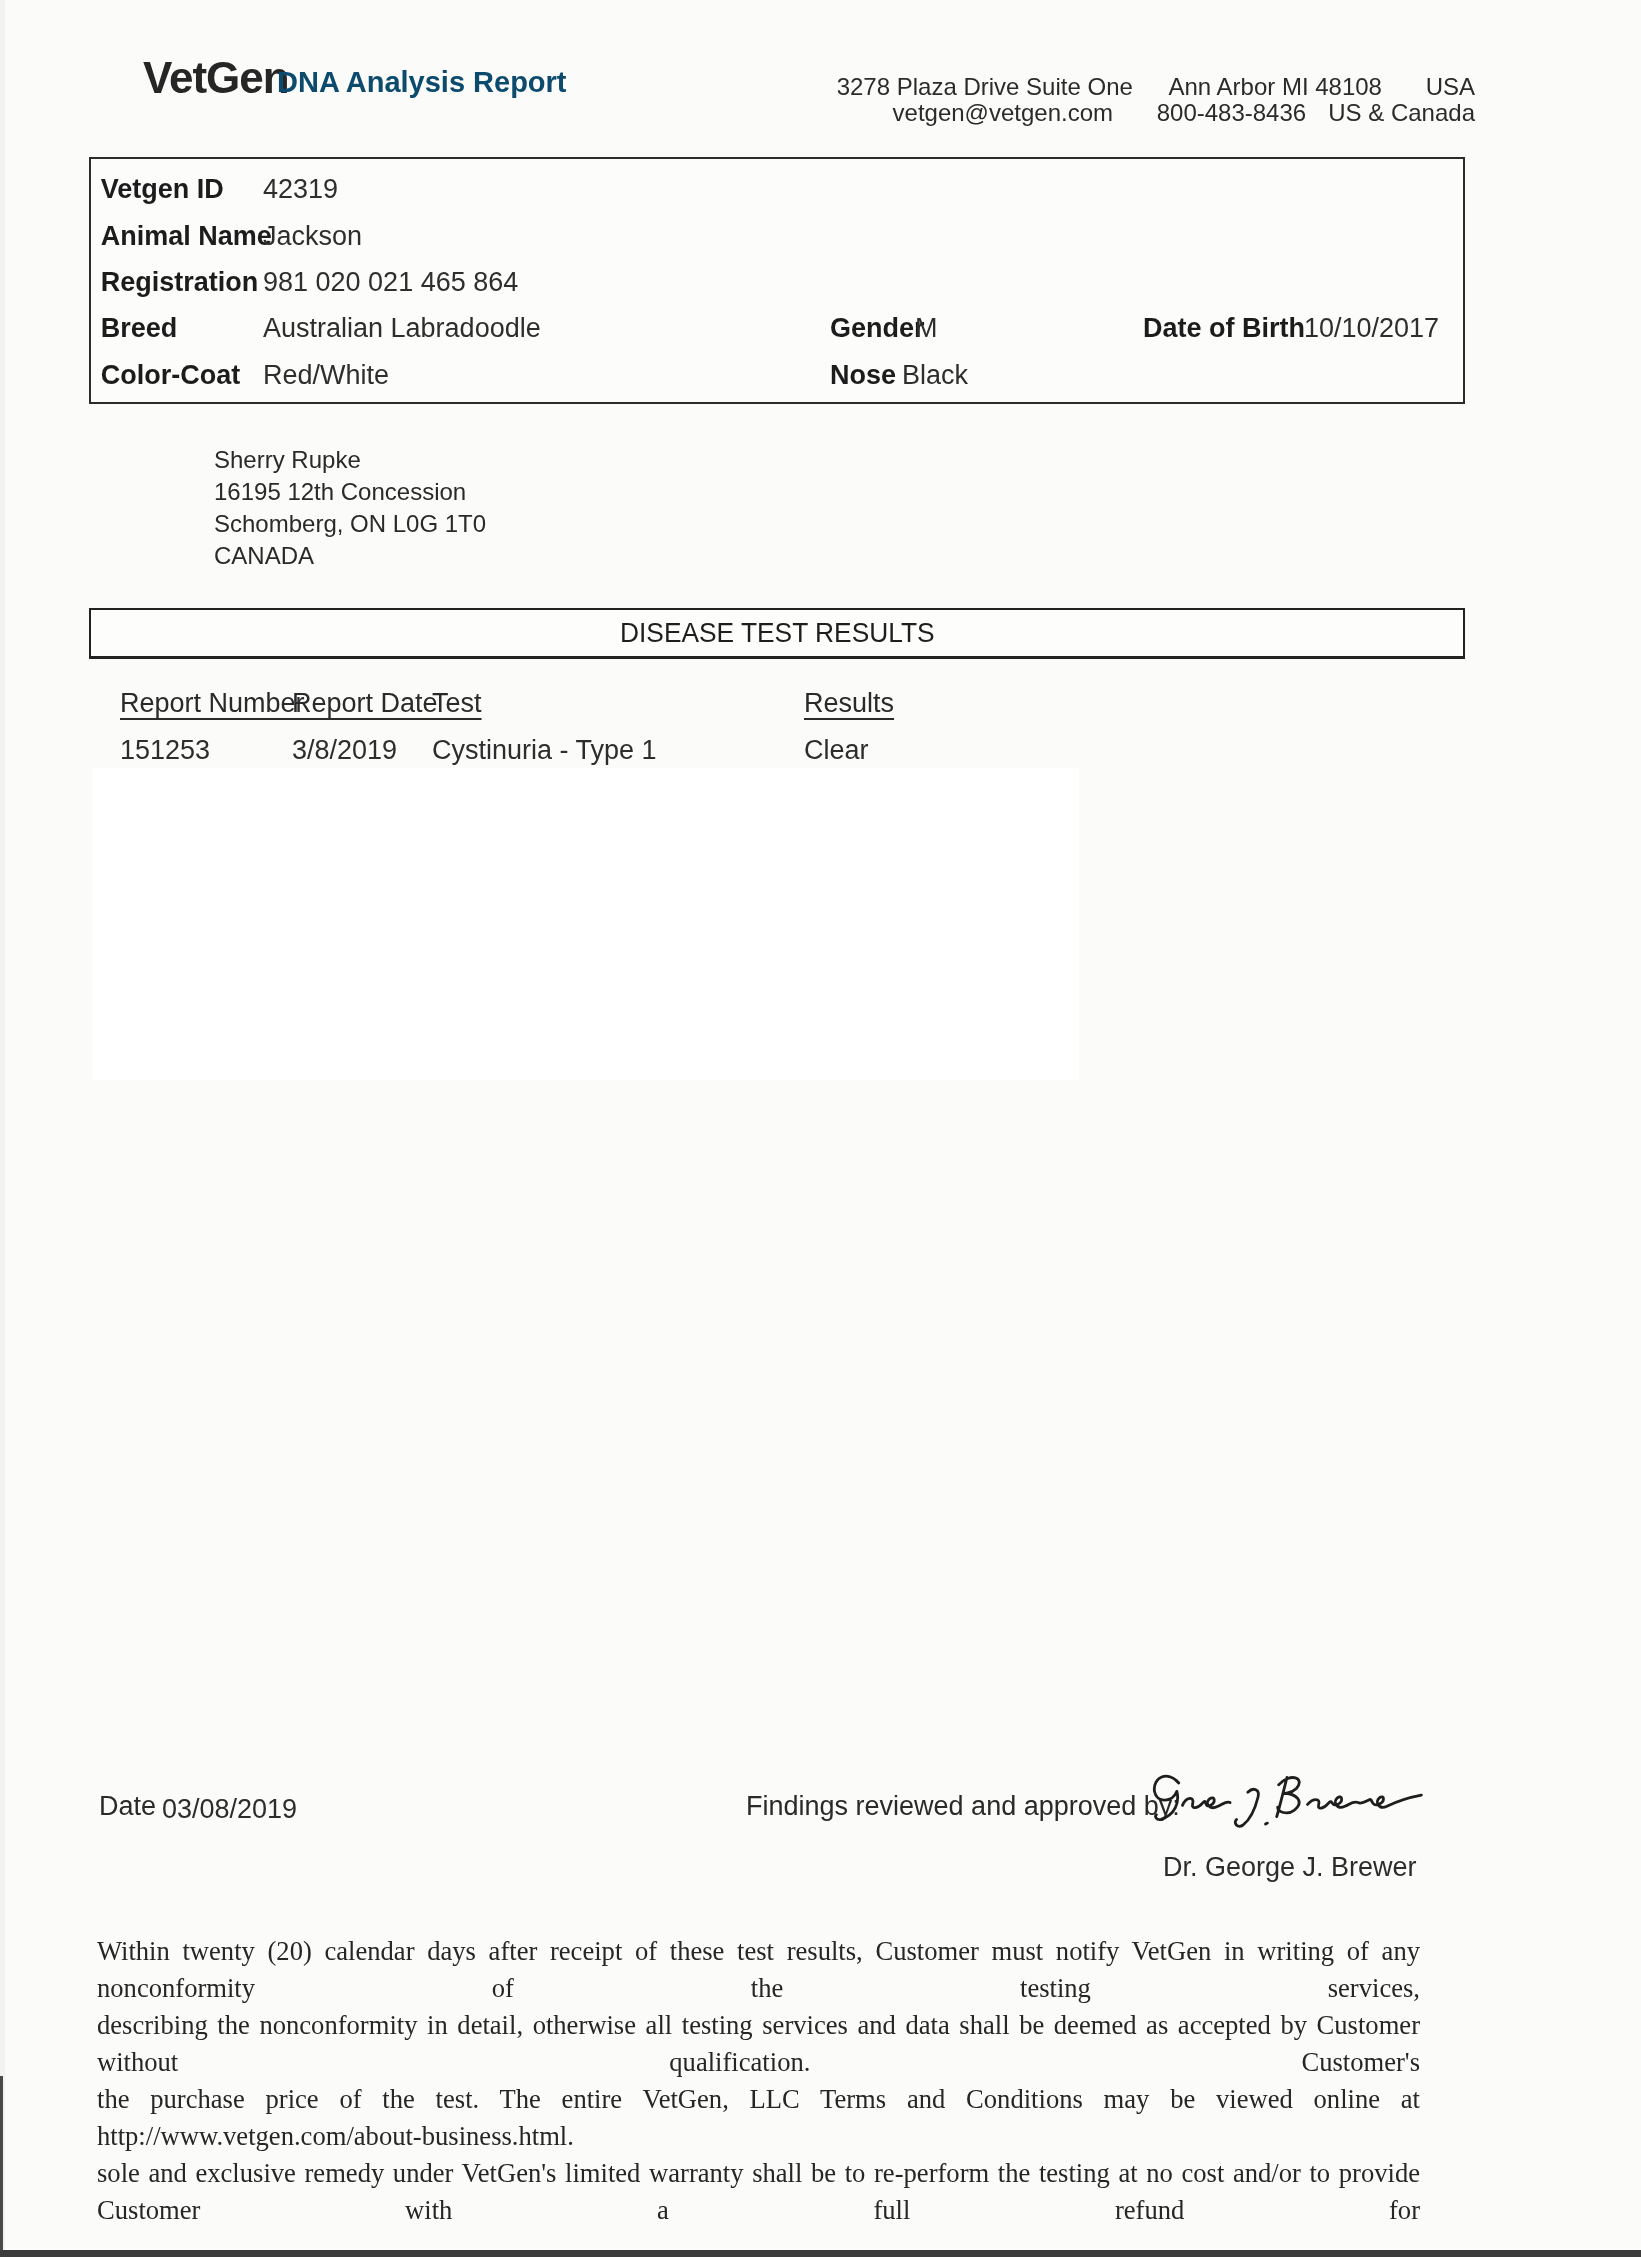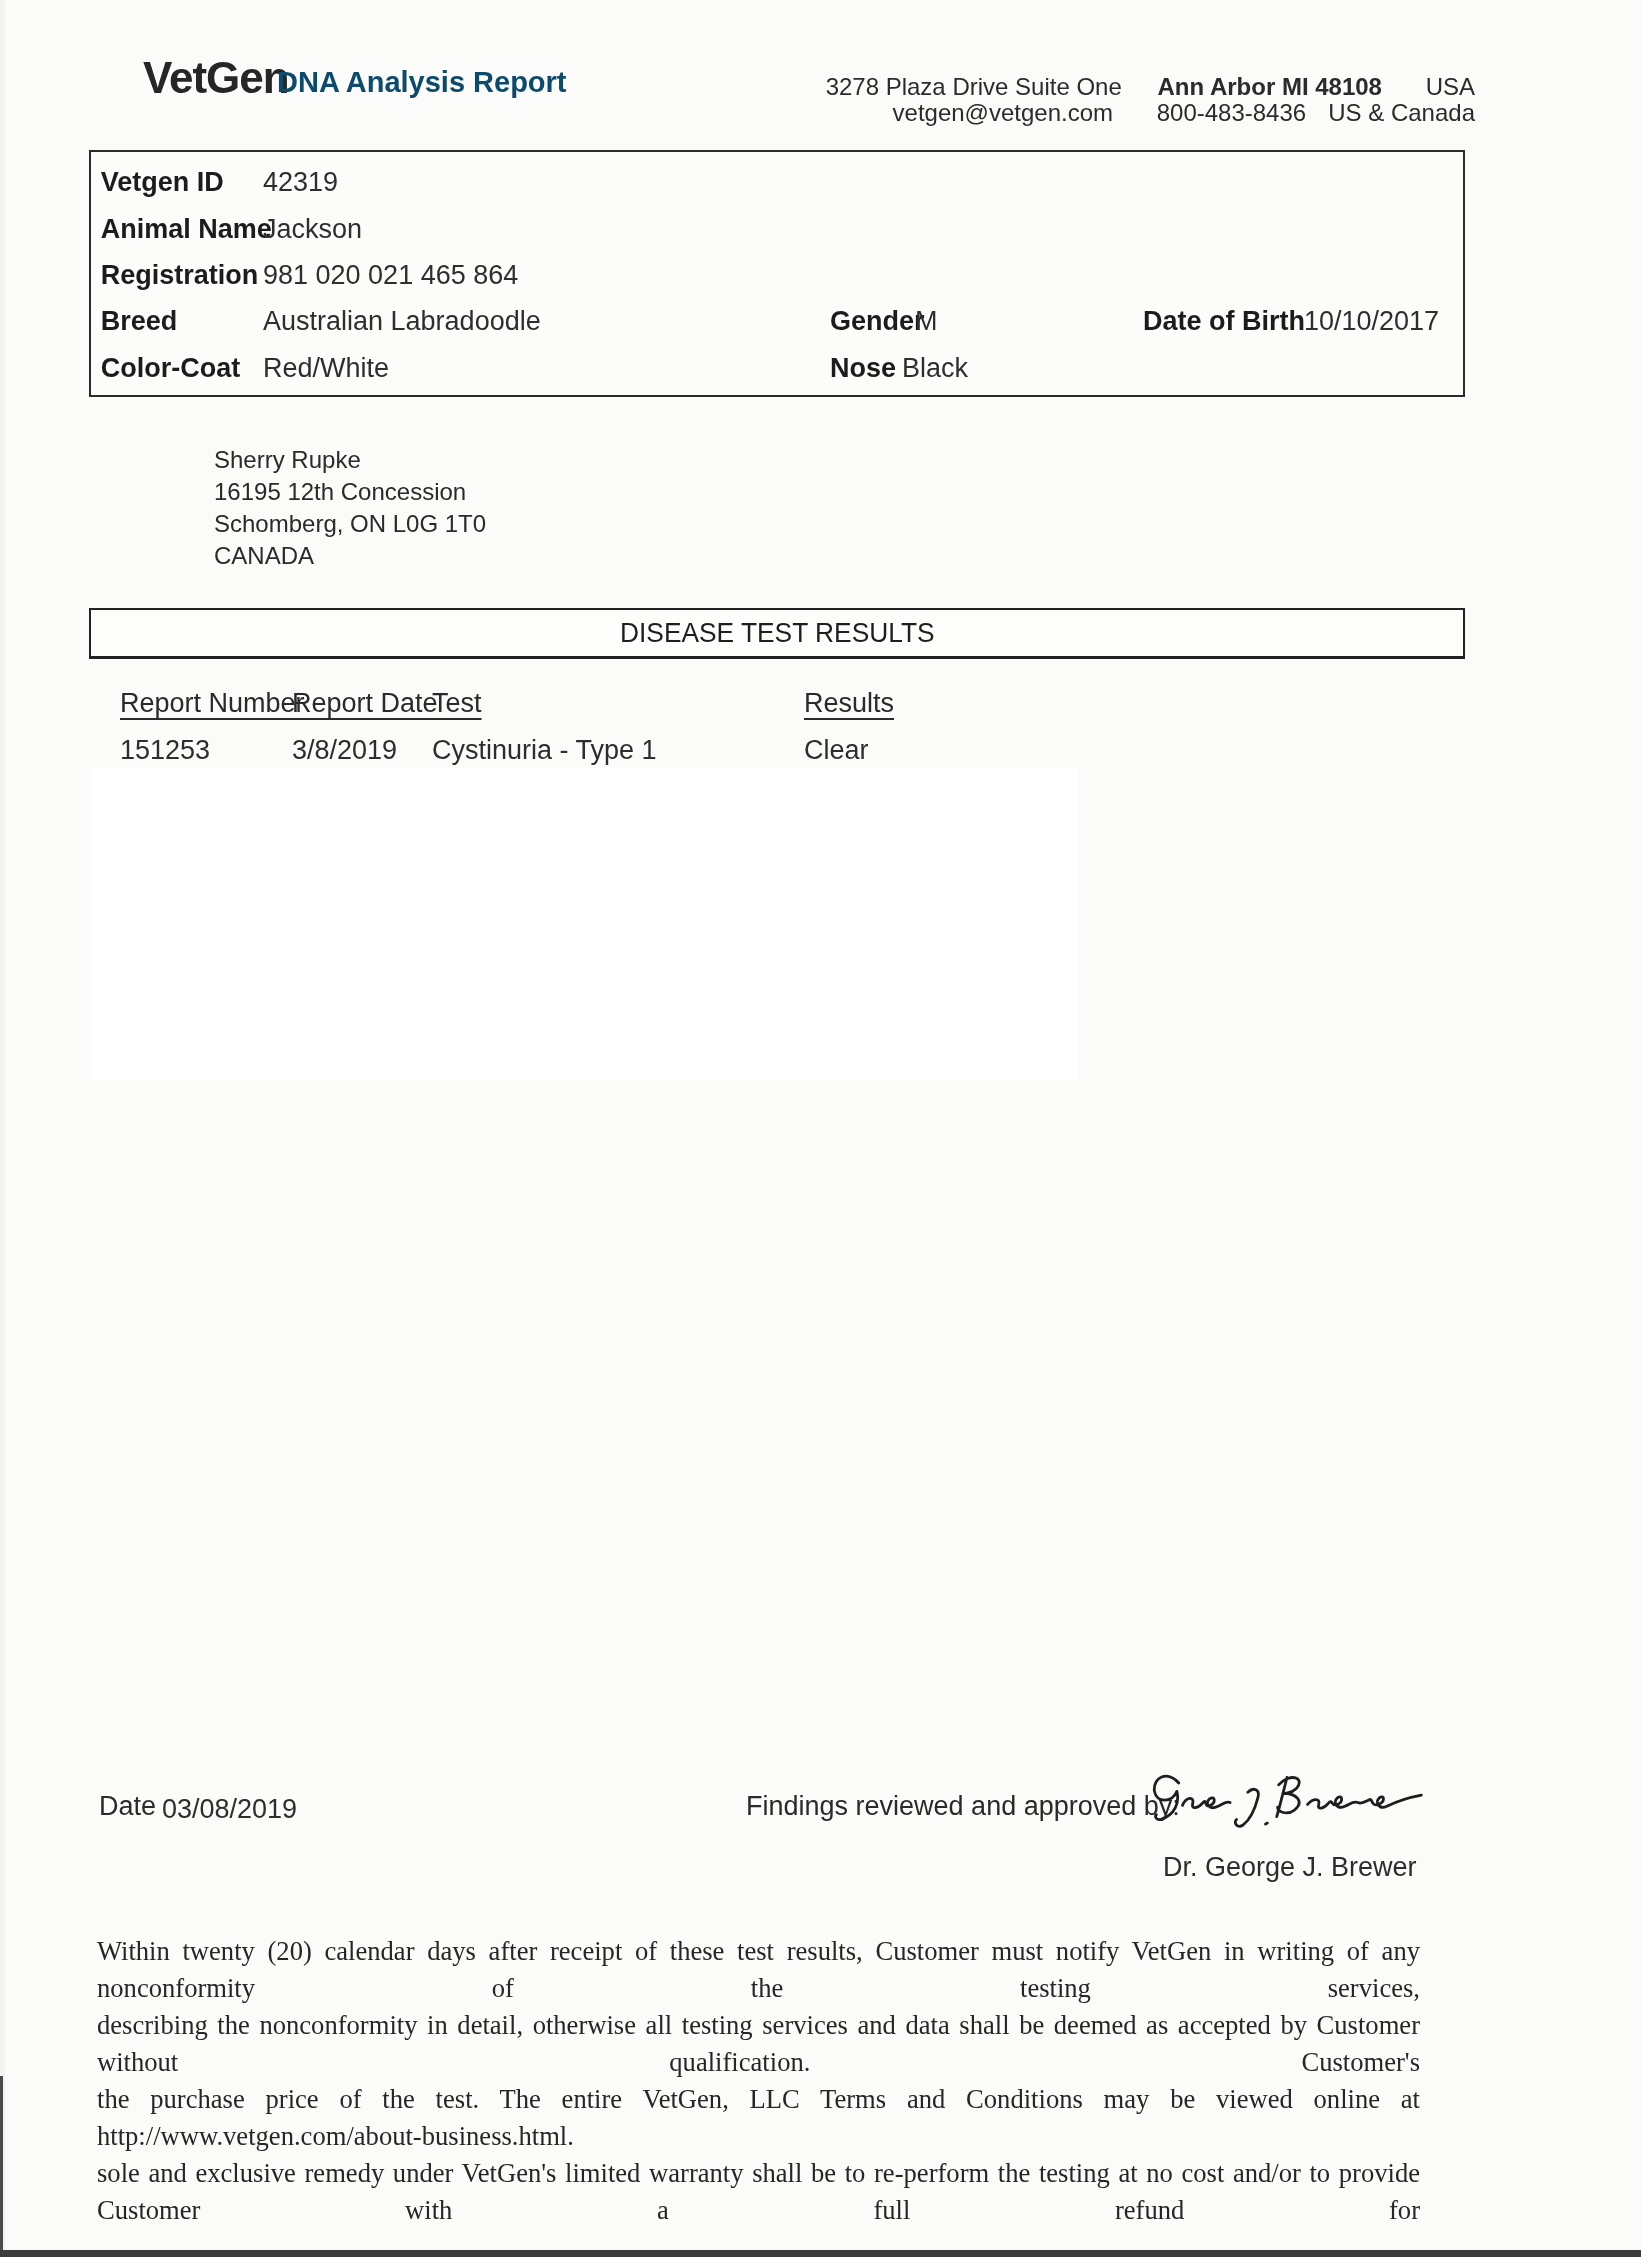--- a/index.html
+++ b/index.html
@@ -18,25 +18,25 @@
   .edge-bottom-dark{position:absolute;left:0;top:2250px;width:1641px;height:7.7px;background:#3c3c3c;}
   .bright-rect{position:absolute;left:92px;top:768px;width:987px;height:312px;background:#ffffff;}
 
   
   .logo{position:absolute;left:143px;top:53px;font-size:44px;font-weight:bold;letter-spacing:-1px;color:#262626;}
   .report-title{position:absolute;left:277px;top:66px;font-size:29px;font-weight:bold;color:#0c4a6e;}
   .contact-line{position:absolute;right:166px;font-size:24px;color:#2b2b2b;white-space:nowrap;}
   .contact-line-1{top:73px;}
   .contact-line-2{top:99px;}
   .seg-gap-lg{margin-left:37px;}
-  .seg-gap-md{margin-left:29px;font-weight:bold;}
+  .seg-gap-md{margin-left:29px;}
   .seg-gap-sm{margin-left:15.4px;}
 
   
-  .info-box{position:absolute;left:89px;top:150px;width:1372px;height:243px;border:2.9px solid #2b2b2b;background:#fcfcfb;}
+  .info-box{position:absolute;left:89px;top:157px;width:1372px;height:243px;border:2.9px solid #2b2b2b;background:#fcfcfb;}
   .info-row{position:absolute;left:0;width:100%;height:29px;font-size:27px;}
   .lbl{position:absolute;font-weight:bold;color:#1c1c1c;white-space:nowrap;}
   .val{position:absolute;color:#2e2e2e;white-space:nowrap;}
   .ib-lbl{left:9.7px;}
   .ib-val{left:172px;}
   .mid-lbl{left:739px;}
   .right-lbl{left:1052px;}
 
   
   .owner{position:absolute;left:214px;top:444px;font-size:24px;line-height:32px;color:#2a2a2a;}

